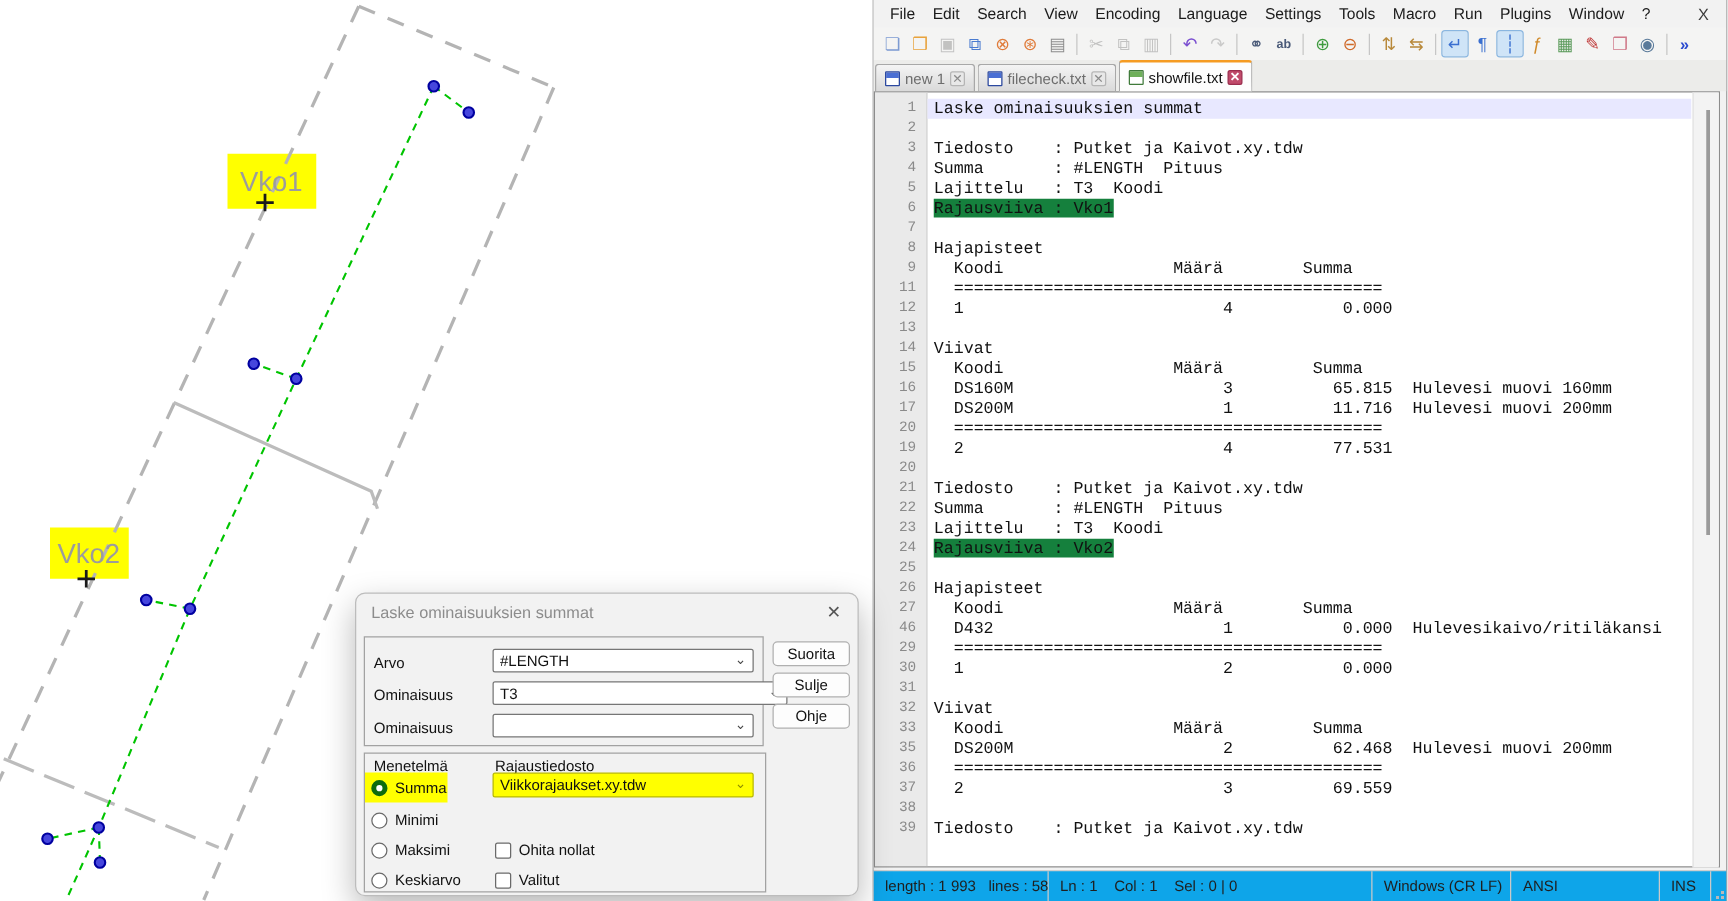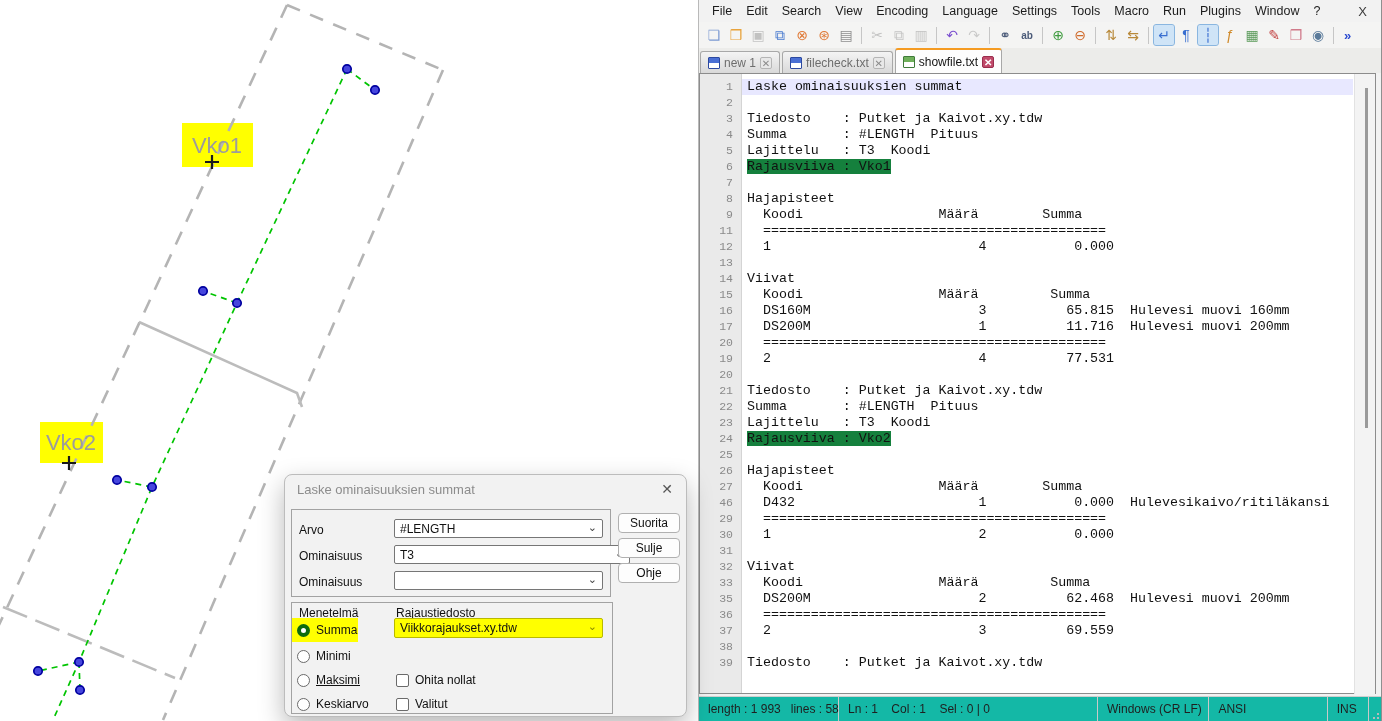--- a/index.html
+++ b/index.html
@@ -54,21 +54,21 @@
         font-family:"Liberation Mono", monospace; font-size:11.5px; line-height:16px; color:#8a8a8a; }
   .lt { flex:1; font-family:"Liberation Mono", monospace; font-size:13.3px; line-height:16px;
         color:#111; white-space:pre; padding-left:5px; }
   .lt.cur { background:#e8e8ff; }
   .mark { background:#15803d; }
 
   #vscroll { position:absolute; right:6px; top:74px; bottom:27px; width:21px;
              background:#f3f3f3; border-left:1px solid #e2e2e2; }
   #vthumb { position:absolute; left:10px; top:14px; width:3px; height:340px; background:#9a9a9a; }
 
-  #statusbar { position:absolute; left:0; right:0; bottom:0; height:25px; background:#14b8a6;
+  #statusbar { position:absolute; left:0; right:0; bottom:0; height:25px; background:#0ea5e9;
                border-top:1px solid #cfcfcf; display:flex; align-items:center; font-size:12px; color:#1f1f1f; }
   .sseg { height:100%; display:flex; align-items:center; padding-left:9px;
           border-right:1px solid #c9c9c9; white-space:pre; }
   #grip { margin-left:auto; width:12px; height:12px; align-self:flex-end;
           background:
             radial-gradient(circle at 9px 9px,#b9b9b9 1.2px,transparent 1.5px),
             radial-gradient(circle at 5px 9px,#b9b9b9 1.2px,transparent 1.5px),
             radial-gradient(circle at 9px 5px,#b9b9b9 1.2px,transparent 1.5px); }
 
   
@@ -482,21 +482,21 @@
       <span>Summa</span>
     </div>
     <div class="combo hl" style="left:109px; top:143px; width:209px; height:20px;">
       <span>Viikkorajaukset.xy.tdw</span>
         <span class="chev" style="color:#8a8a00;">⌄</span>
     </div>
     <div class="radio-row" style="left:12px; top:173px;">
       <span class="radio"></span>
       <span>Minimi</span>
     </div>
-    <div class="radio-row" style="left:12px; top:197px;text-decoration:underline;">
+    <div class="radio-row" style="left:12px; top:197px;">
       <span class="radio"></span>
       <span>Maksimi</span>
     </div>
     <div class="radio-row" style="left:12px; top:221px;">
       <span class="radio"></span>
       <span>Keskiarvo</span>
     </div>
 
     <div class="check-row" style="left:111px; top:197px;">
       <span class="checkbox"></span>

